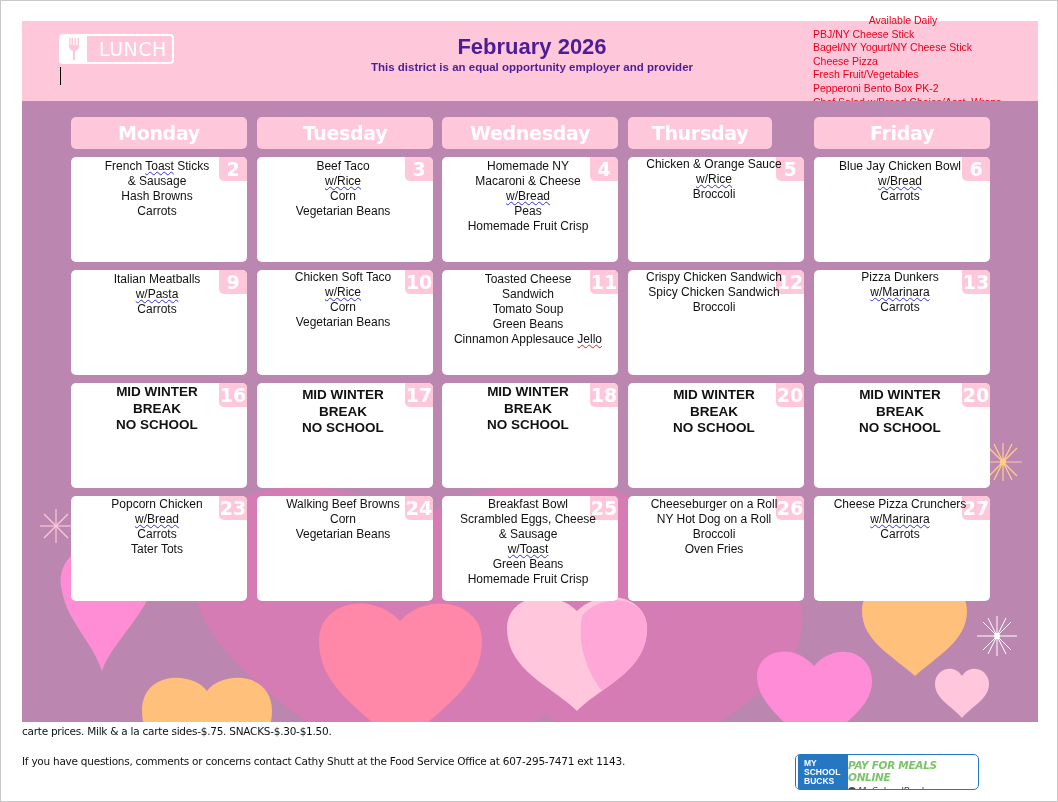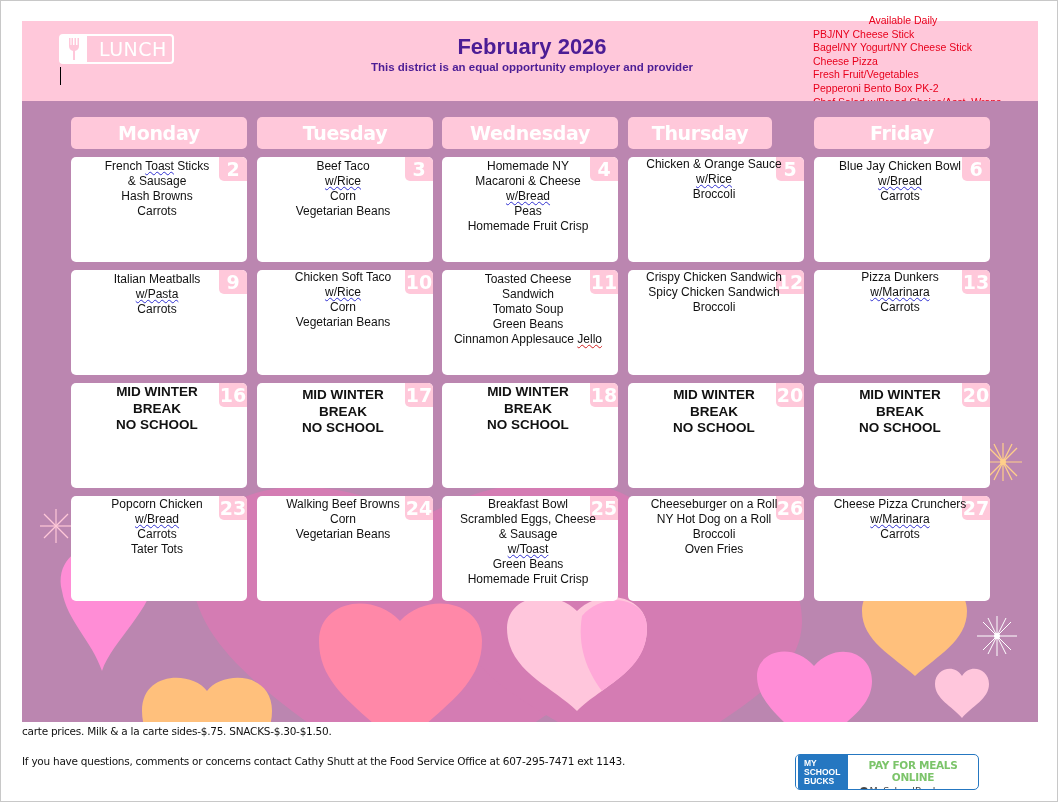--- a/index.html
+++ b/index.html
@@ -56,21 +56,21 @@
   }
   .cell .items.bold { font-weight:bold; font-size:13.5px; line-height:16.5px; top:4px; }
   .wv-blue { text-decoration:underline wavy #3030d0; text-decoration-thickness:1px; }
   .wv-red { text-decoration:underline wavy #d02020; text-decoration-thickness:1px; }
 
   .footer { position:absolute; left:22px; top:724px; width:1000px; font-size:10.5px; color:#111; line-height:15px; font-family:"DejaVu Sans", sans-serif; letter-spacing:-0.25px; }
   .msb {
     position:absolute; left:795px; top:754px; width:182px; height:34px; border:1px solid #2577c1; border-radius:5px; overflow:hidden; display:flex; background:#fff;
   }
   .msb .left { width:52px; background:#2577c1; color:#fff; font-size:8.5px; font-weight:bold; line-height:9px; padding:4px 0 0 6px; box-sizing:border-box; border-left:2px solid #fff; }
-  .msb .right { flex:1; text-align:center; padding-top:4px; }
+  .msb .right { flex:1; padding-top:4px;font-style:italic; }
   .msb .pay { color:#7cc46a; font-size:10.5px; font-weight:bold; font-family:"DejaVu Sans", sans-serif; letter-spacing:-0.3px; }
   .msb .url { color:#444; font-size:9.5px; margin-top:2px; font-family:"DejaVu Sans", sans-serif; }
   .msb .url .dot { display:inline-block; width:8px; height:8px; border-radius:50%; background:#444; vertical-align:-1px; margin-right:2px; }
 </style>
 </head>
 <body>
 
 <div class="page-border"></div>
 
 <div class="header">

